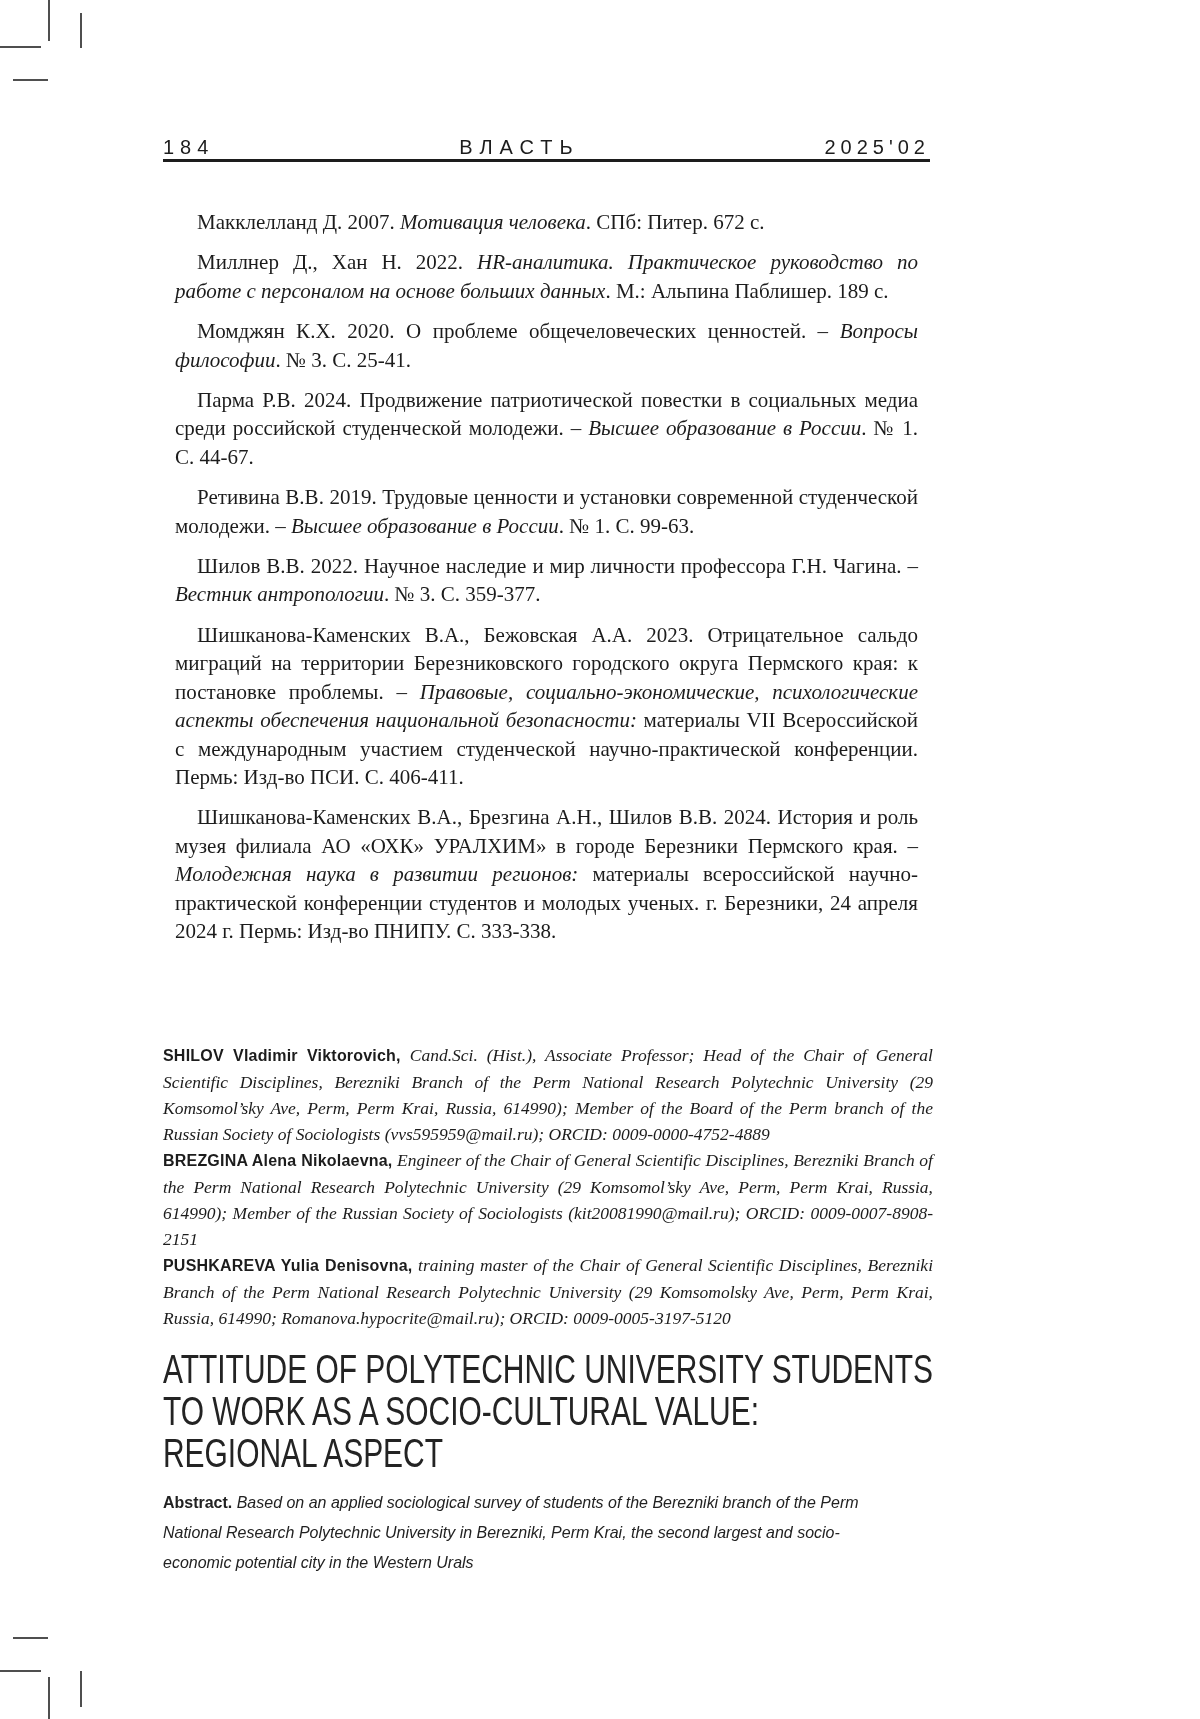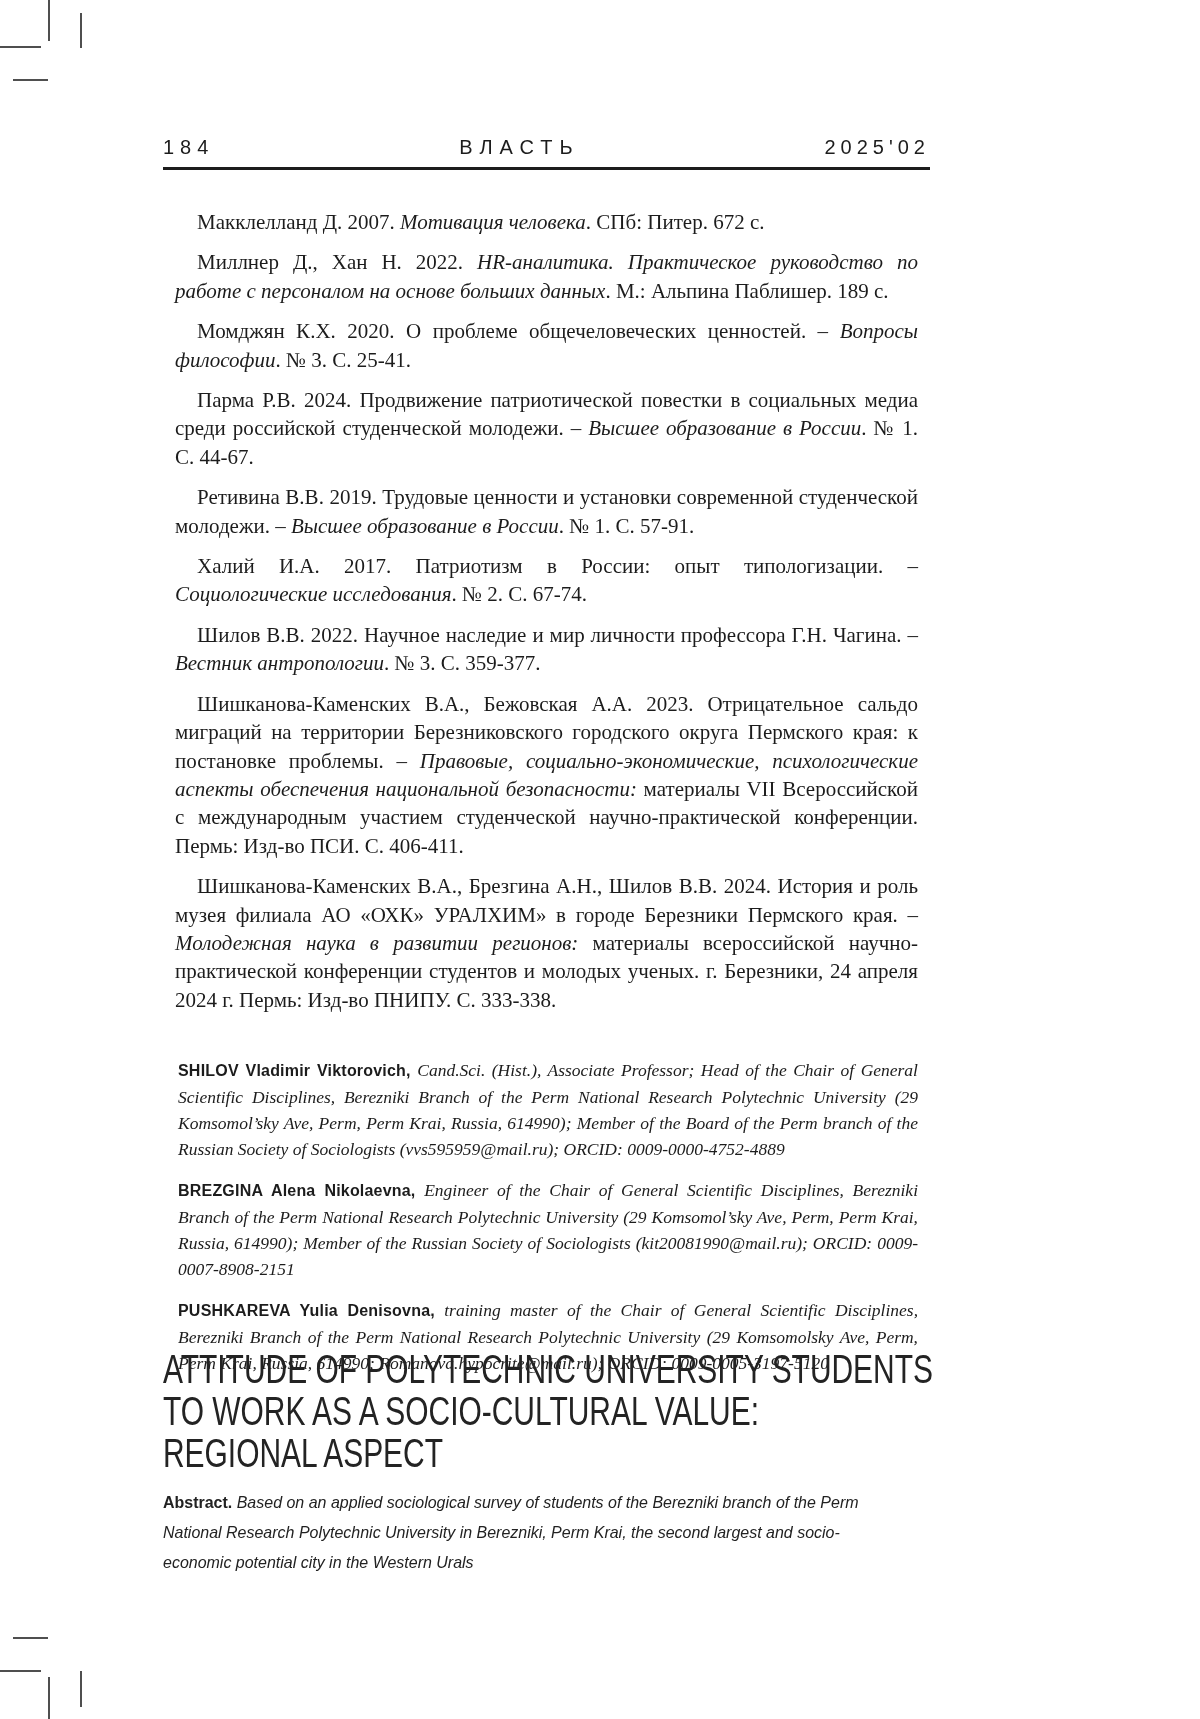--- a/index.html
+++ b/index.html
@@ -11,21 +11,20 @@
     color:#1c1c1c;
   }
   
   .crop{position:absolute;background:#4f4f4f;}
   
   .header{
     position:absolute;left:163px;top:136px;width:767px;
     display:flex;justify-content:space-between;align-items:flex-end;
     font-family:"Liberation Sans",sans-serif;
     font-size:20px;font-weight:500;
-    padding-bottom:8px;
     border-bottom:3px solid #1d1d1d;
   }
   .header .pnum{letter-spacing:6px;}
   .header .jname{letter-spacing:7px;}
   .header .issue{letter-spacing:5px;}
   
   .refs{
     position:absolute;left:163px;top:196px;width:767px;
     font-family:"Liberation Serif","DejaVu Serif",serif;
     font-size:21px;line-height:28.4px;
@@ -33,21 +32,21 @@
   }
   .refs p{margin:12px;text-indent:22px;}
   
   .authors{
     position:absolute;left:163px;top:1042px;width:770px;
     font-family:"Liberation Serif","DejaVu Serif",serif;
     font-style:italic;
     font-size:17.5px;line-height:26px;
     text-align:justify;
   }
-  .authors p{margin:15px;}
+  .authors p{margin:0;}
   .authors .aname{
     font-family:"Liberation Sans",sans-serif;
     font-style:normal;font-weight:700;font-size:16px;
     letter-spacing:.2px;
   }
   
   .atitle{
     position:absolute;left:163px;top:1348px;
     font-family:"Liberation Sans",sans-serif;
     font-size:41px;line-height:42px;font-weight:400;
@@ -85,22 +84,21 @@
     <span class="pnum">184</span>
     <span class="jname">ВЛАСТЬ</span>
     <span class="issue">2025'02</span>
   </div>
 
   <div class="refs">
     <p><span>Макклелланд Д. 2007. </span><i>Мотивация человека</i><span>. СПб: Питер. 672 с.</span></p>
     <p><span>Миллнер Д., Хан Н. 2022. </span><i>HR-аналитика. Практическое руководство по работе с персоналом на основе больших данных</i><span>. М.: Альпина Паблишер. 189 с.</span></p>
     <p><span>Момджян К.Х. 2020. О проблеме общечеловеческих ценностей. – </span><i>Вопросы философии</i><span>. № 3. С. 25-41.</span></p>
     <p><span>Парма Р.В. 2024. Продвижение патриотической повестки в социальных медиа среди российской студенческой молодежи. – </span><i>Высшее образование в России</i><span>. № 1. С. 44-67.</span></p>
-    <p><span>Ретивина В.В. 2019. Трудовые ценности и установки современной студенческой молодежи. – </span><i>Высшее образование в России</i><span>. № 1. С. 57-91.</span></p>
-    <p><span>Халий И.А. 2017. Патриотизм в России: опыт типологизации. – </span><i>Социологические исследования</i><span>. № 2. С. 67-74.</span></p>
+    <p><span>Ретивина В.В. 2019. Трудовые ценности и установки современной студенческой молодежи. – </span><i>Высшее образование в России</i><span>. № 1. С. 99-63.</span></p>
     <p><span>Шилов В.В. 2022. Научное наследие и мир личности профессора Г.Н. Чагина. – </span><i>Вестник антропологии</i><span>. № 3. С. 359-377.</span></p>
     <p><span>Шишканова-Каменских В.А., Бежовская А.А. 2023. Отрицательное сальдо миграций на территории Березниковского городского округа Пермского края: к постановке проблемы. – </span><i>Правовые, социально-экономические, психологические аспекты обеспечения национальной безопасности:</i><span> материалы VII Всероссийской с международным участием студенческой научно-практической конференции. Пермь: Изд-во ПСИ. С. 406-411.</span></p>
     <p><span>Шишканова-Каменских В.А., Брезгина А.Н., Шилов В.В. 2024. История и роль музея филиала АО «ОХК» УРАЛХИМ» в городе Березники Пермского края. – </span><i>Молодежная наука в развитии регионов:</i><span> материалы всероссийской научно-практической конференции студентов и молодых ученых. г. Березники, 24 апреля 2024 г. Пермь: Изд-во ПНИПУ. С. 333-338.</span></p>
   </div>
 
   <div class="authors">
     <p><span class="aname">SHILOV Vladimir Viktorovich,</span><span> Cand.Sci. (Hist.), Associate Professor; Head of the Chair of General Scientific Disciplines, Berezniki Branch of the Perm National Research Polytechnic University (29 Komsomol’sky Ave, Perm, Perm Krai, Russia, 614990); Member of the Board of the Perm branch of the Russian Society of Sociologists (vvs595959@mail.ru); ORCID: 0009-0000-4752-4889</span></p>
     <p><span class="aname">BREZGINA Alena Nikolaevna,</span><span> Engineer of the Chair of General Scientific Disciplines, Berezniki Branch of the Perm National Research Polytechnic University (29 Komsomol’sky Ave, Perm, Perm Krai, Russia, 614990); Member of the Russian Society of Sociologists (kit20081990@mail.ru); ORCID: 0009-0007-8908-2151</span></p>
     <p><span class="aname">PUSHKAREVA Yulia Denisovna,</span><span> training master of the Chair of General Scientific Disciplines, Berezniki Branch of the Perm National Research Polytechnic University (29 Komsomolsky Ave, Perm, Perm Krai, Russia, 614990; Romanova.hypocrite@mail.ru); ORCID: 0009-0005-3197-5120</span></p>
   </div>

